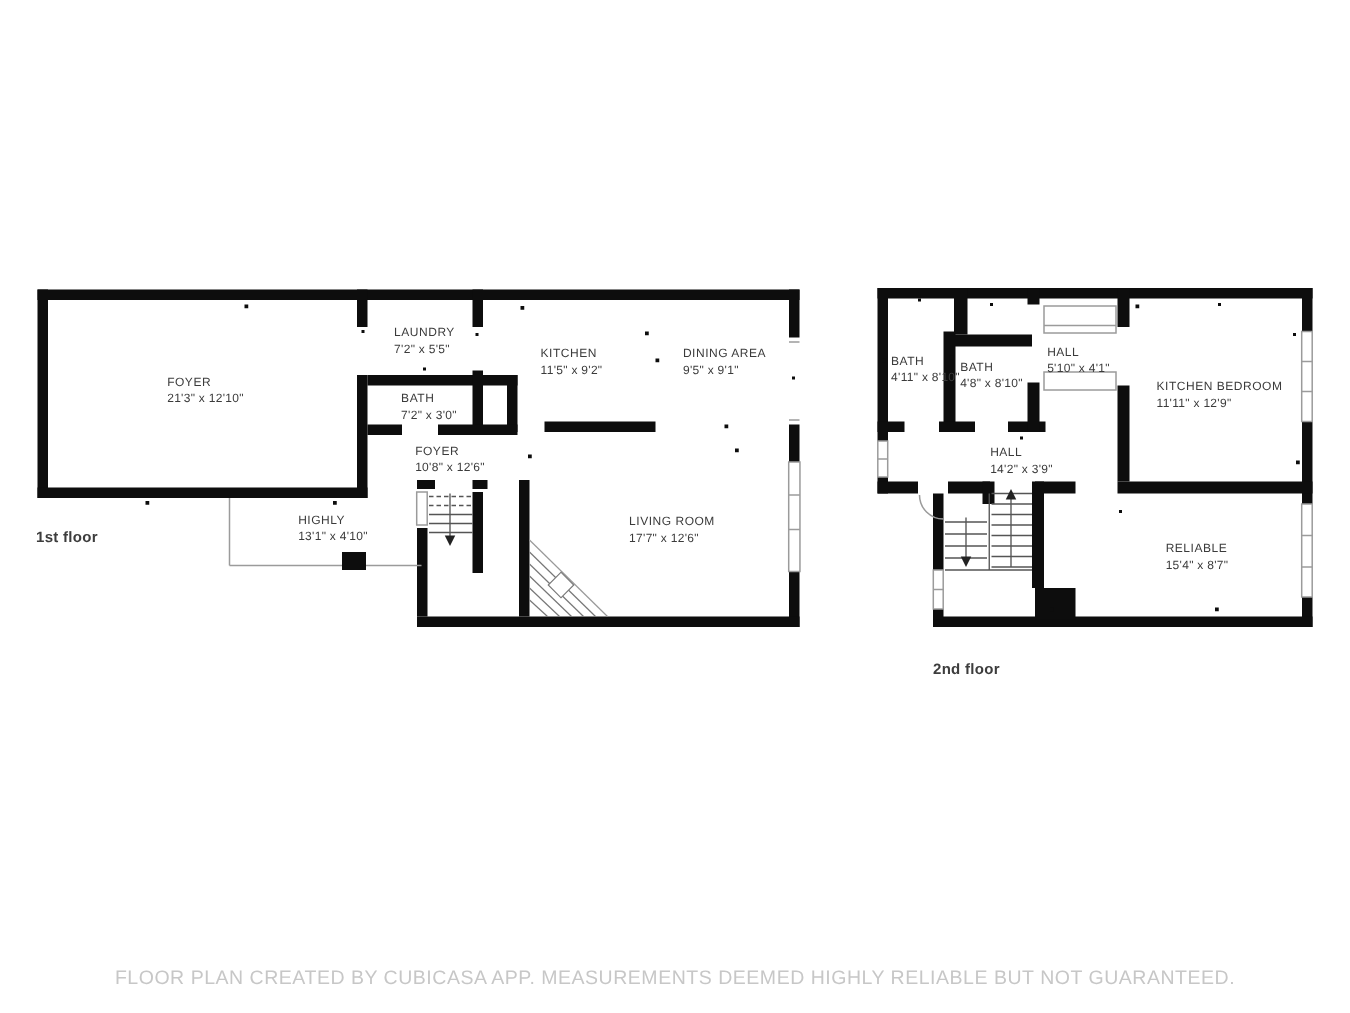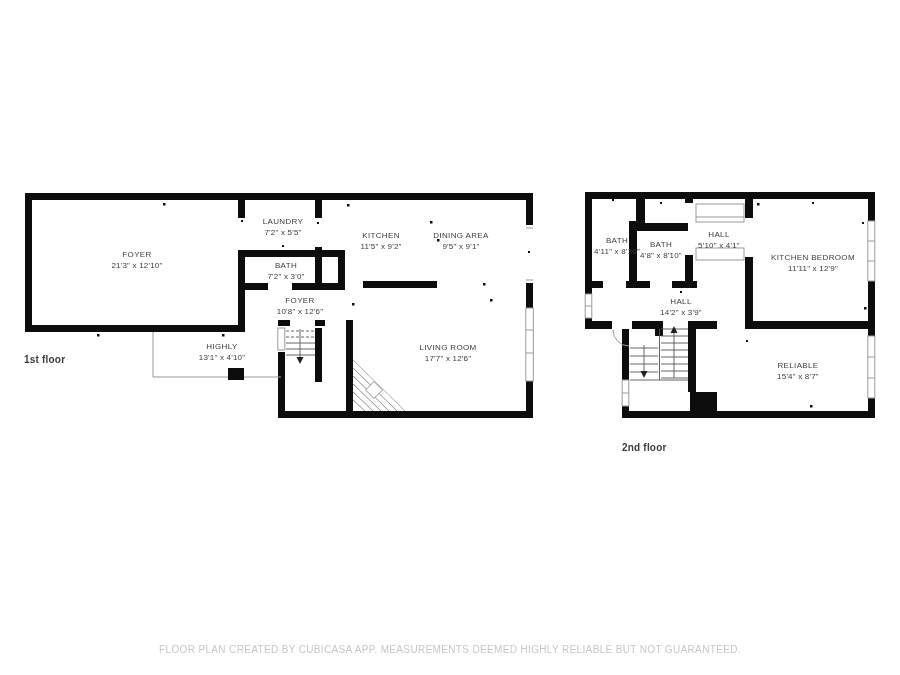--- a/index.html
+++ b/index.html
@@ -4,31 +4,31 @@
 <style>
   html,body{margin:0;padding:0;}
   body{
     width:900px;height:675px;background:#ffffff;position:relative;overflow:hidden;
     font-family:"Liberation Sans", sans-serif;
   }
   #canvas{position:absolute;left:0;top:0;width:900px;height:675px;}
   svg{position:absolute;left:0;top:0;}
   .lbl{
     position:absolute;transform:translate(-50%,-50%);
-    text-align:center;white-space:nowrap;color:#3b3b3b;
+    text-align:left;white-space:nowrap;color:#3b3b3b;
     font-size:8px;line-height:11px;letter-spacing:.35px;
   }
   .lbl .dims{letter-spacing:.2px;}
   .floor-tag{
     position:absolute;transform:translate(0,-50%);
     font-size:10px;color:#3d3d3d;letter-spacing:.2px;white-space:nowrap;font-weight:bold;
   }
   .footer{
     position:absolute;left:0;top:644px;width:900px;text-align:center;
-    font-size:10px;letter-spacing:.35px;color:#c7c7c7;white-space:nowrap;
+    font-size:13px;letter-spacing:.35px;color:#c7c7c7;white-space:nowrap;
   }
 </style>
 </head>
 <body>
 
 <div id="canvas">
 
 <svg width="900" height="675" viewBox="0 0 900 675">
 
   <g>
@@ -237,21 +237,21 @@
   <div class="dims">7'2" x 5'5"</div>
 </div>
 <div class="lbl" style="left:286px;top:271px">
   <div>BATH</div>
   <div class="dims">7'2" x 3'0"</div>
 </div>
 <div class="lbl" style="left:381px;top:241px">
   <div>KITCHEN</div>
   <div class="dims">11'5" x 9'2"</div>
 </div>
-<div class="lbl" style="left:461px;top:241px">
+<div class="lbl" style="left:483px;top:241px">
   <div>DINING AREA</div>
   <div class="dims">9'5" x 9'1"</div>
 </div>
 <div class="lbl" style="left:300px;top:306px">
   <div>FOYER</div>
   <div class="dims">10'8" x 12'6"</div>
 </div>
 <div class="lbl" style="left:222px;top:352px">
   <div>HIGHLY</div>
   <div class="dims">13'1" x 4'10"</div>

